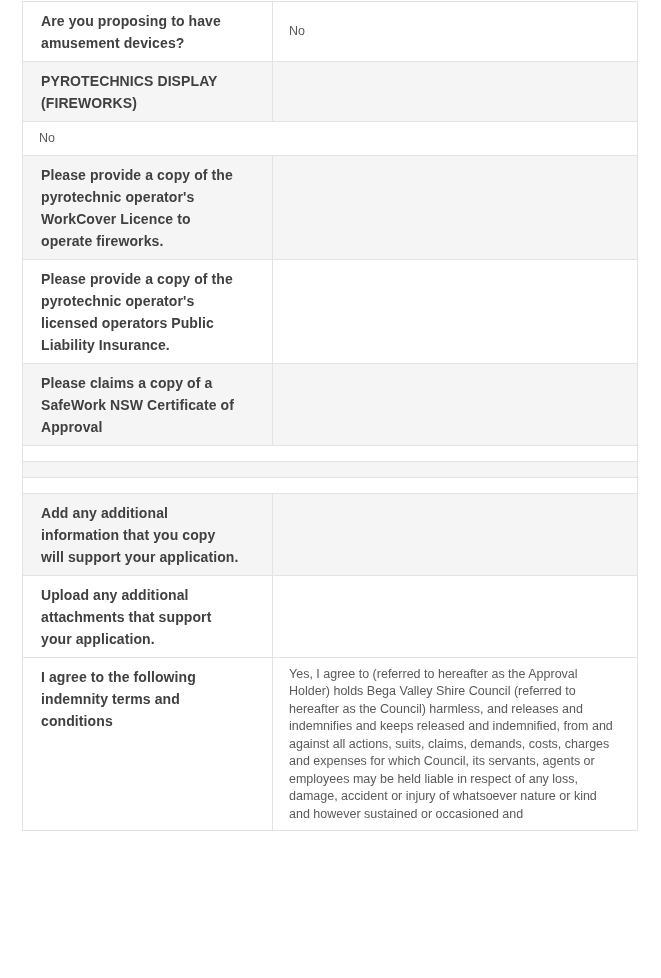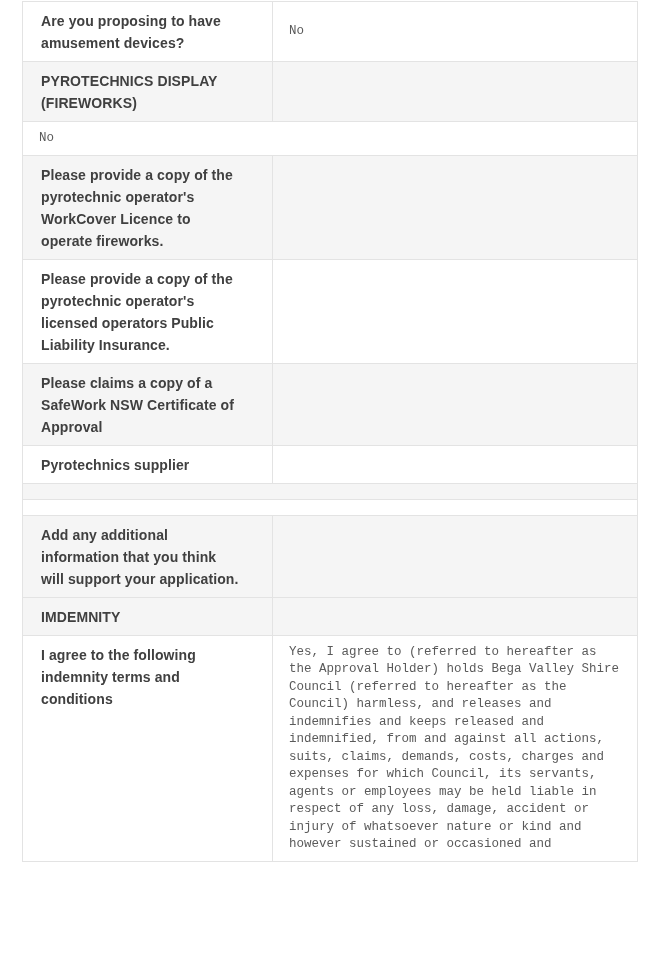--- a/index.html
+++ b/index.html
@@ -47,21 +47,21 @@
   }
   .cell-value{
     flex:1 1 auto;
     display:flex;
     align-items:center;
     padding:8px 16px 7px 16px;
     font-size:12.5px;
     line-height:17.5px;
     color:var(--value-text);
   }
-  .value-text{ width:100%;font-family:Liberation Mono, monospace; }
+  .value-text{ width:100%; }
 </style>
 </head>
 <body>
 
 <div class="summary-table">
     <div class="summary-row">
     <div class="cell-label">Are you proposing to have
 amusement devices?</div>
     <div class="cell-value">
       <div class="value-text">No</div>
@@ -99,45 +99,46 @@
   </div>
     <div class="summary-row alt">
     <div class="cell-label">Please claims a copy of a
 SafeWork NSW Certificate of
 Approval</div>
     <div class="cell-value">
       <div class="value-text"></div>
     </div>
   </div>
     <div class="summary-row">
-    <div class="cell-label">Pyrotechnics supplier</div>
     <div class="cell-value">
       <div class="value-text"></div>
     </div>
   </div>
     <div class="summary-row alt">
     <div class="cell-value">
       <div class="value-text"></div>
     </div>
   </div>
     <div class="summary-row">
     <div class="cell-value">
       <div class="value-text"></div>
     </div>
   </div>
     <div class="summary-row alt">
     <div class="cell-label">Add any additional
-information that you think
+information that you copy
 will support your application.</div>
     <div class="cell-value">
       <div class="value-text"></div>
     </div>
   </div>
-    <div class="summary-row alt">
-    <div class="cell-label">IMDEMNITY</div>
+    <div class="summary-row">
+    <div class="cell-label">Upload any additional
+attachments that support
+your application.</div>
     <div class="cell-value">
       <div class="value-text"></div>
     </div>
   </div>
     <div class="summary-row">
     <div class="cell-label">I agree to the following
 indemnity terms and
 conditions</div>
     <div class="cell-value">
       <div class="value-text">Yes, I agree to (referred to hereafter as the Approval Holder) holds Bega Valley Shire Council (referred to hereafter as the Council) harmless, and releases and indemnifies and keeps released and indemnified, from and against all actions, suits, claims, demands, costs, charges and expenses for which Council, its servants, agents or employees may be held liable in respect of any loss, damage, accident or injury of whatsoever nature or kind and however sustained or occasioned and</div>

